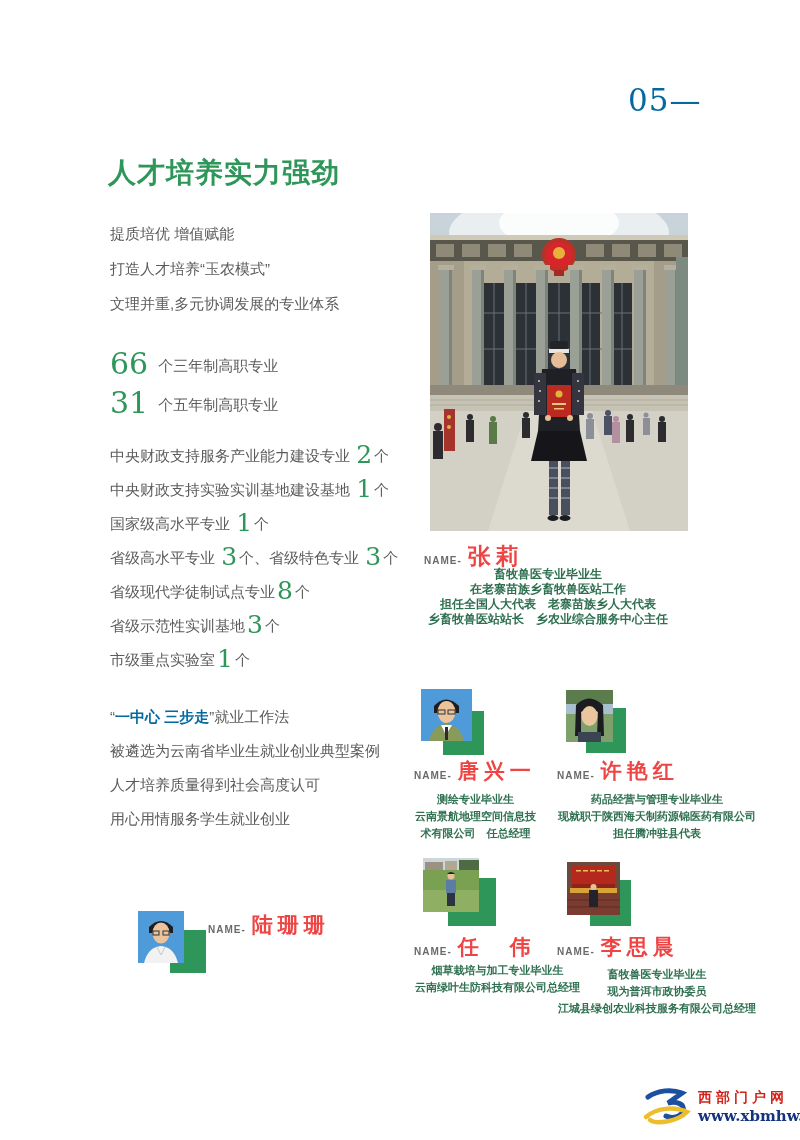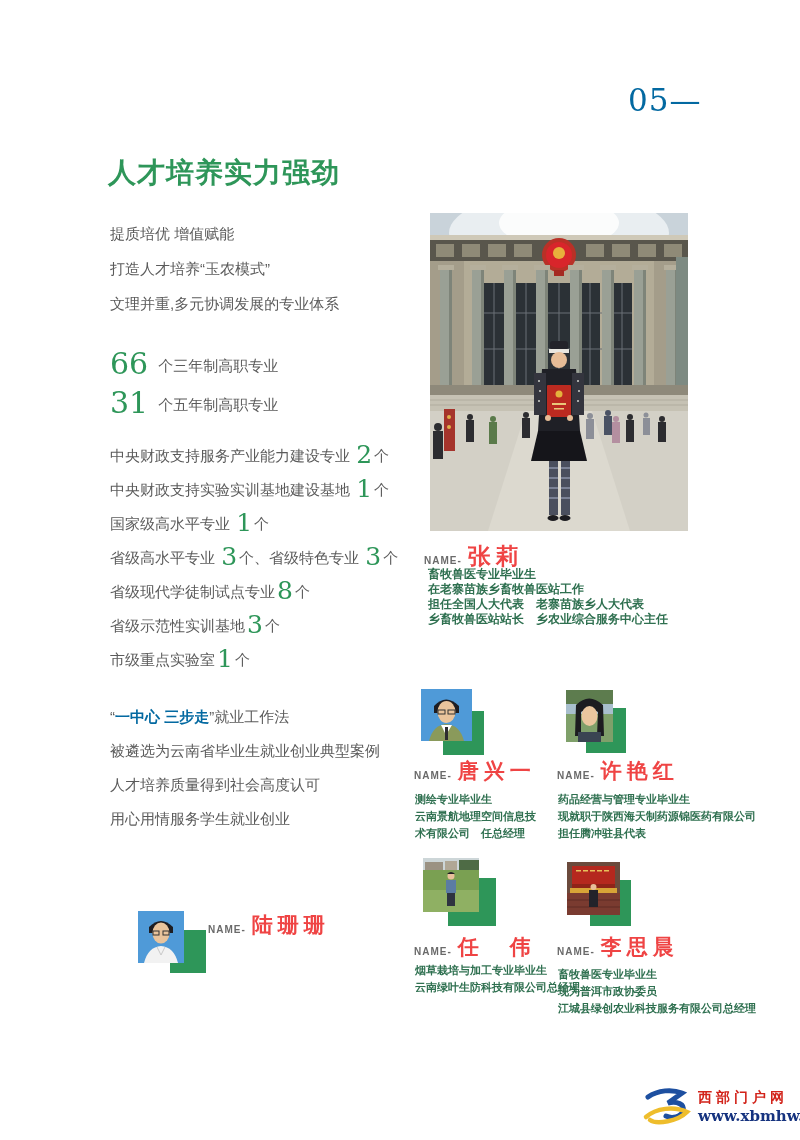--- a/index.html
+++ b/index.html
@@ -31,21 +31,21 @@
 
   .photo{position:absolute;z-index:2;line-height:0;}
   .gsq{position:absolute;z-index:1;background:#2e9659;}
 
   .name-row{position:absolute;display:flex;align-items:center;z-index:3;}
   .name-label{font-size:10px;color:#6a6a6a;font-weight:bold;letter-spacing:1px;margin-right:6px;
         margin-top:8px;}
   .pname{font-size:21px;font-weight:bold;color:#ef4444;letter-spacing:5px;white-space:nowrap;}
   .pname-lg{font-size:23px;}
 
-  .desc{position:absolute;font-size:11px;font-weight:bold;color:#2f7050;z-index:3;}
+  .desc{position:absolute;font-size:11px;font-weight:bold;color:#2f7050;z-index:3;text-align:center;}
   .desc .line{line-height:17px;white-space:nowrap;}
   .desc-lg .line{font-size:12px;line-height:15px;}
   .desc-sm .line{font-size:10px;line-height:12.5px;}
 
   .watermark{position:absolute;left:640px;top:1086px;display:flex;align-items:center;z-index:4;}
   .wm-text{margin-left:4px;}
   .wm-name{color:#d2231a;font-size:14px;font-weight:bold;letter-spacing:4px;white-space:nowrap;}
   .wm-url{color:#16337f;font-size:15px;font-weight:bold;font-family:"DejaVu Serif",serif;
         white-space:nowrap;}
 </style>

